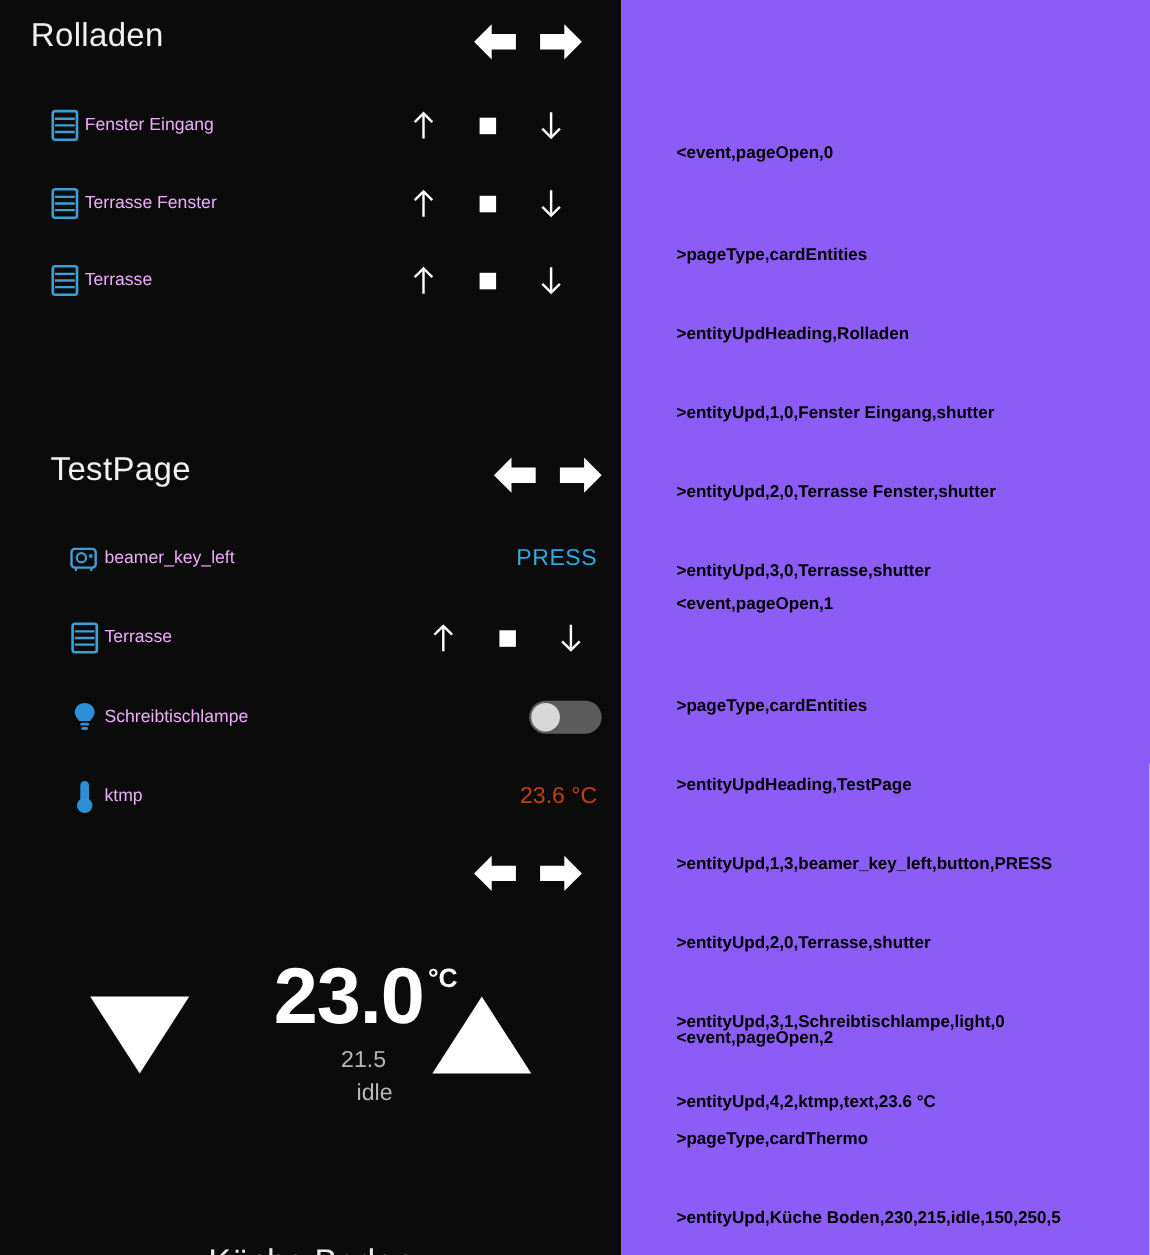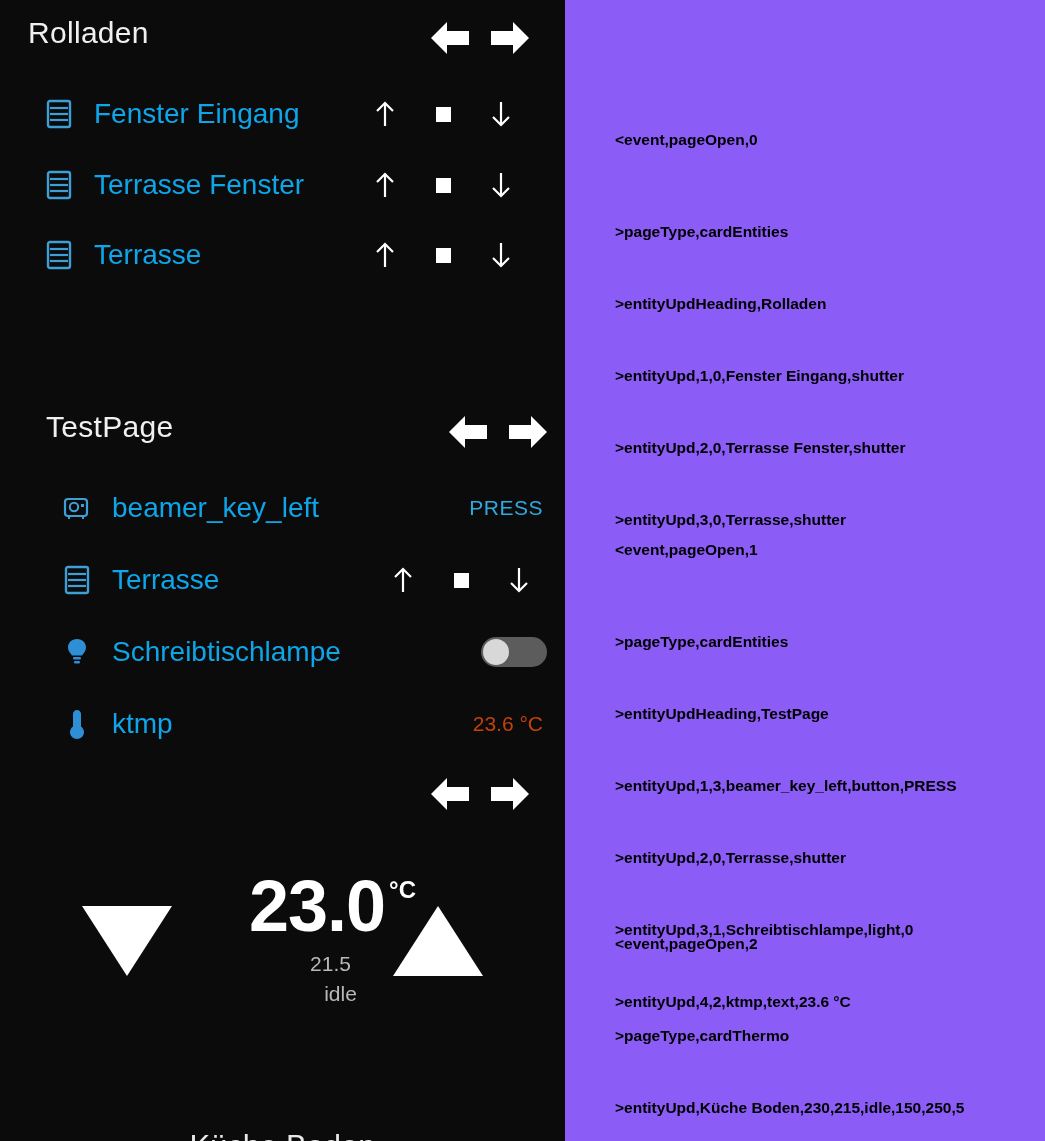--- a/index.html
+++ b/index.html
@@ -79,25 +79,25 @@
     top: 50%;
     transform: translateY(-50%);
     width: 34px;
     height: 34px;
     display: flex;
     align-items: center;
     justify-content: center;
   }
   .entity-label {
     position: absolute;
-    left: 94px;
-    top: 50%;
-    transform: translateY(-50%);
-    color: #0ea5e9;
-    font-size: 28px;
+    left: 77px;
+    top: 50%;
+    transform: translateY(-50%);
+    color: #f0abfc;
+    font-size: 16px;
     white-space: nowrap;
   }
   .shutter-controls {
     position: absolute;
     right: 38px;
     top: 50%;
     transform: translateY(-50%);
     width: 160px;
     height: 32px;
   }

